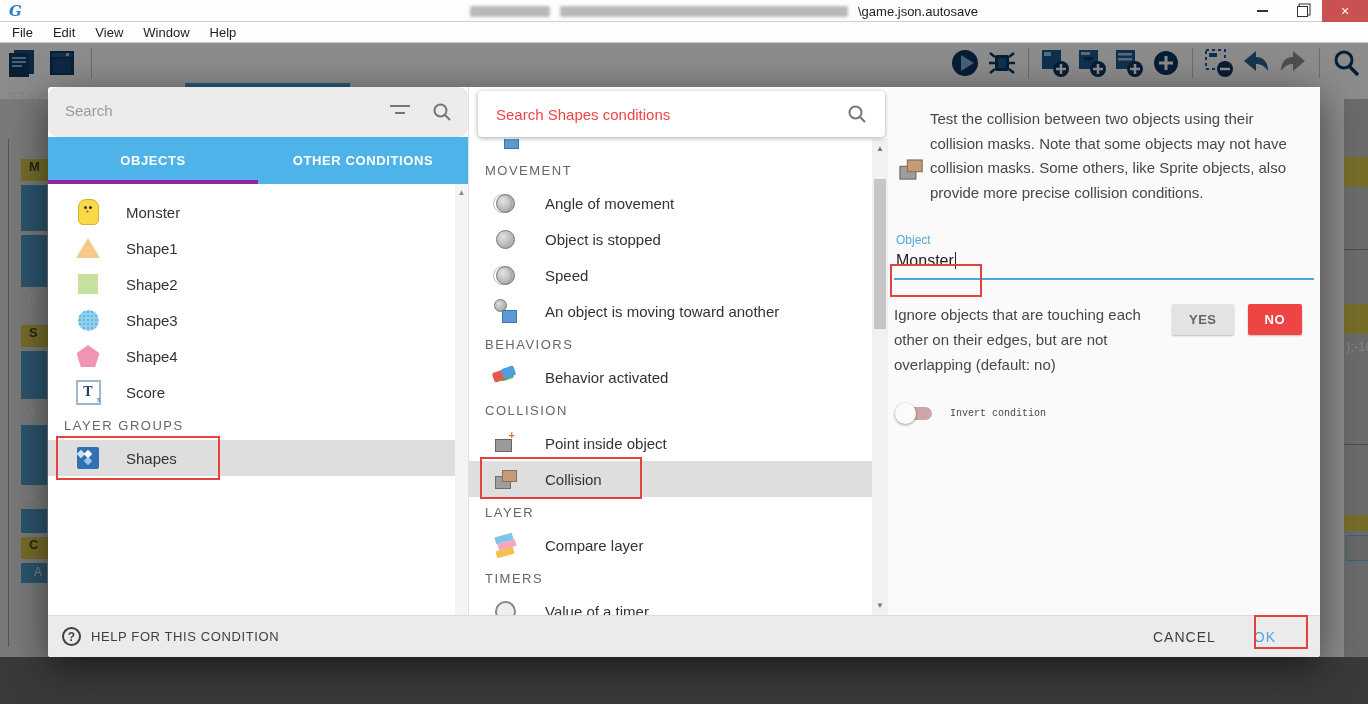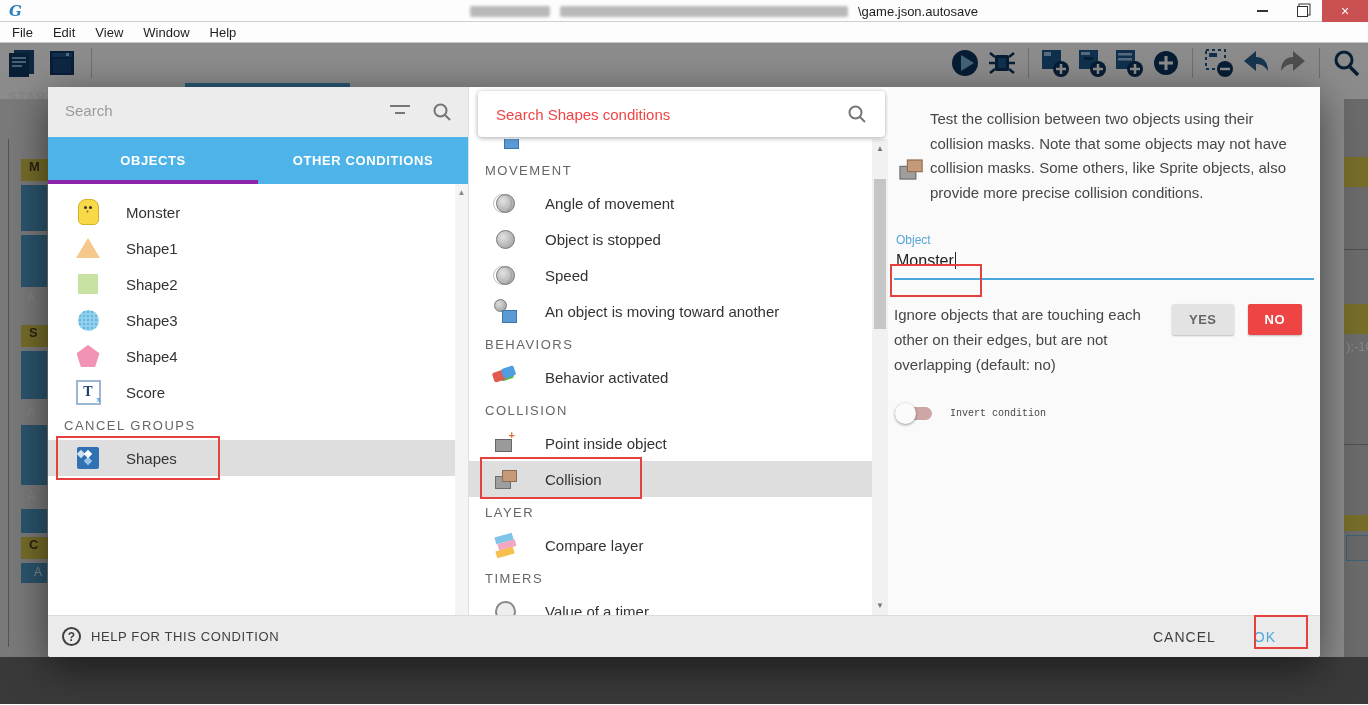--- a/index.html
+++ b/index.html
@@ -47,21 +47,21 @@
   .overlay { position:absolute; inset:0; background:rgba(0,0,0,0.45); z-index:5; }
 
   
   .ticon { width:32px; height:32px; display:block; }
 
   
   .dialog { position:absolute; left:48px; top:44px; width:1272px; height:570px; background:#fff; border-radius:3px; box-shadow:0 10px 40px rgba(0,0,0,.55); z-index:10; }
   .panels { display:flex; height:528px; }
   
   .lp { width:420px; position:relative; overflow:hidden; }
-  .lp-search { height:50px; background:#ececec; position:relative; }
+  .lp-search { height:50px; background:#ececec; position:relative;border-radius:9px; }
   .lp-search-ph { position:absolute; left:17px; top:15px; font-size:15px; color:#9a9a9a; }
   .filter-icon { position:absolute; right:58px; top:18px; width:20px; }
   .filter-icon i { display:block; height:2px; background:#767676; }
   .filter-icon i+i { width:10px; margin:5px auto 0; }
   .mag { position:absolute; top:15px; }
   .lp-mag { right:16px; }
   .lp-tabs { height:47px; background:#4db3e8; display:flex; position:relative; }
   .lp-tab { flex:1; display:flex; align-items:center; justify-content:center; color:#fff; font-size:13px; font-weight:bold; letter-spacing:.6px; }
   .lp-indicator { position:absolute; left:0; bottom:0; width:210px; height:4px; background:#8e24aa; }
   .lp-list { position:relative; background:#fff; height:431px; padding-top:10px; }
@@ -316,21 +316,21 @@
               <span>Shape3</span>
             </div>
             <div class="row">
               <span class="icon pentagon-icon"></span>
               <span>Shape4</span>
             </div>
             <div class="row">
               <span class="icon text-object-icon"></span>
               <span>Score</span>
             </div>
-            <div class="section-label">CANCEL GROUPS</div>
+            <div class="section-label">LAYER GROUPS</div>
             <div class="row selected">
               <span class="icon group-icon"></span>
               <span>Shapes</span>
             </div>
           </div>
       </div>
 
       <div class="mp">
         <div class="mp-list" id="condition-list">
           <div class="clipped-row">

